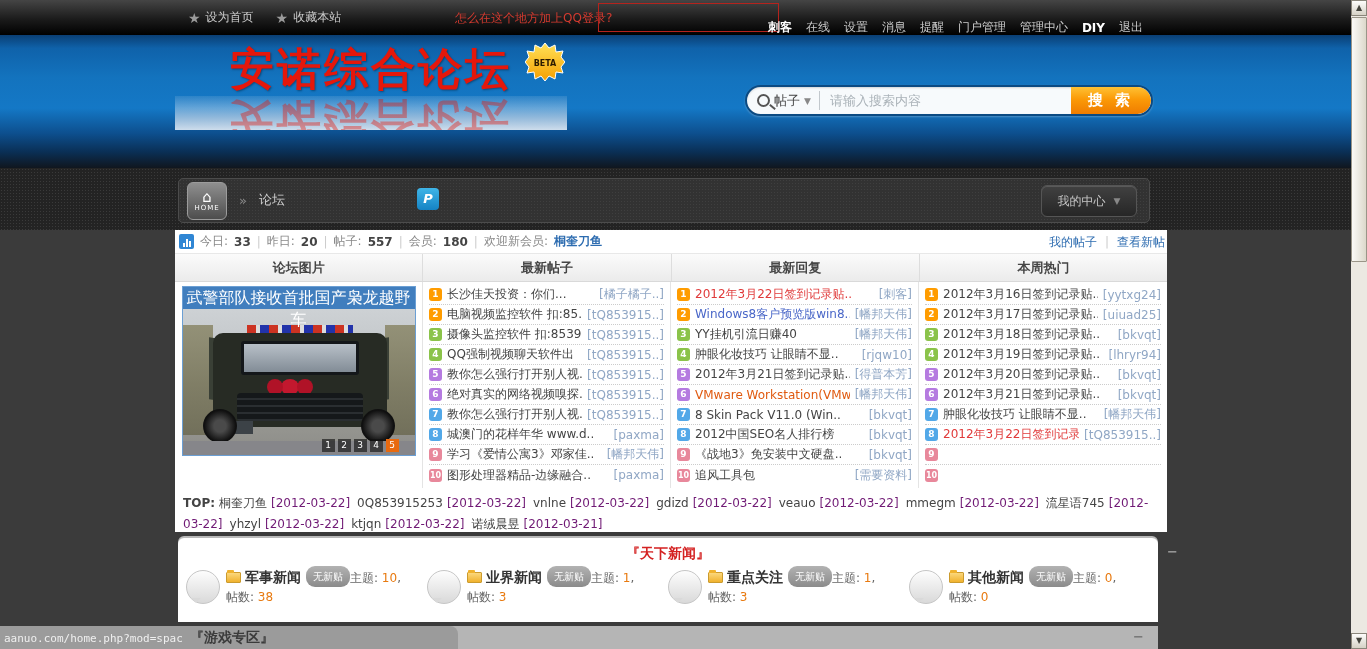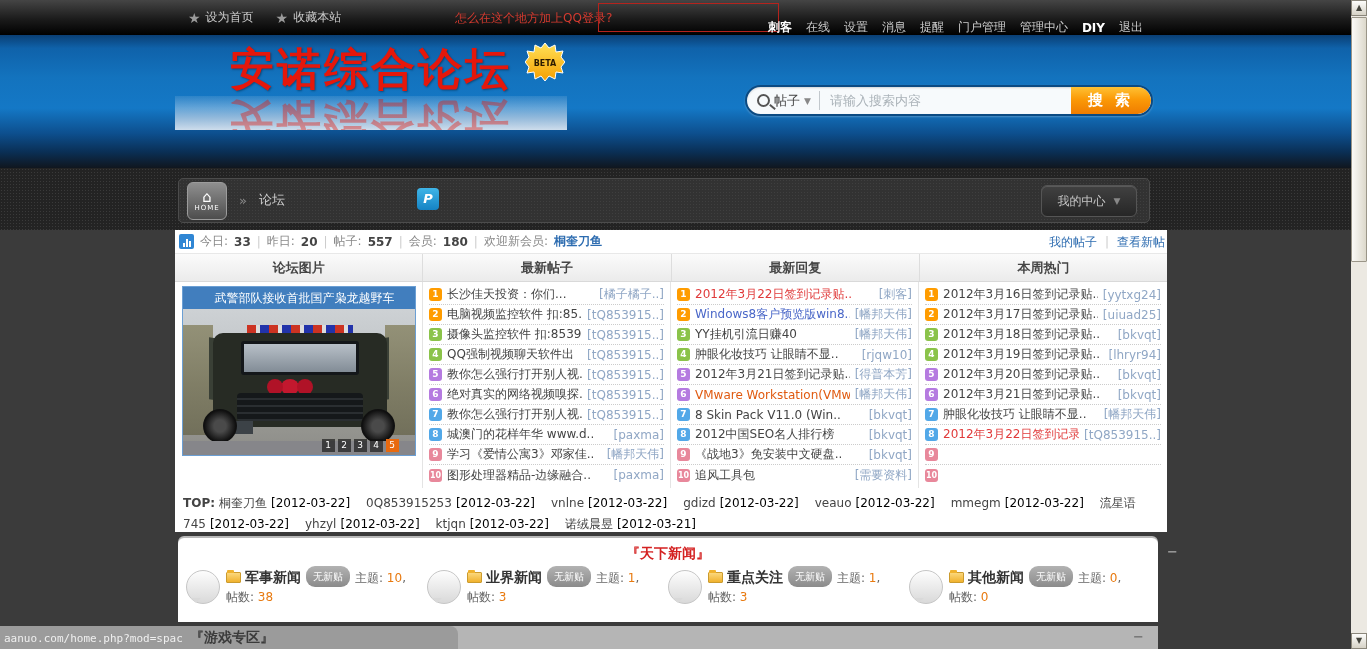--- a/index.html
+++ b/index.html
@@ -86,22 +86,22 @@
     color:#454545; border-right:1px solid #ddd; }
   .thcell:last-child { border-right:0; }
 
   #listsrow { display:flex; height:206px; }
   .listcol { width:248px; border-right:1px solid #e4e4e4; padding:3px 6px 0 6px; }
   .listcol:last-child { border-right:0; }
 
   
   #slideshow { position:relative; width:234px; height:170px; margin:1px auto 0; border:1px solid #6b9fd4;
     background:linear-gradient(180deg,#d3d7da 0%,#c6cacd 30%,#a3a39c 58%,#8c8c88 100%); overflow:hidden; cursor:pointer; }
-  #slide-caption { position:absolute; left:0; top:0; width:100%; height:22px; line-height:22px; 
-    background:rgba(52,118,188,.92); color:#fff; font-size:12px; z-index:5;padding-left:32px; }
+  #slide-caption { position:absolute; left:0; top:0; width:100%; height:22px; line-height:22px; text-align:center;
+    background:rgba(52,118,188,.92); color:#fff; font-size:16px; z-index:5; }
   .camo-l,.camo-r { position:absolute; top:38px; width:30px; height:110px; background:linear-gradient(180deg,#8d8a6d,#6e6c55); opacity:.9; }
   .camo-l{left:0;} .camo-r{right:0;}
   .door-l,.door-r { position:absolute; top:52px; width:24px; height:62px; background:#3a4036; }
   .door-l{left:26px; transform:skewY(8deg);} .door-r{right:26px; transform:skewY(-8deg);}
   .veh-body { position:absolute; left:30px; top:46px; width:174px; height:94px; background:#272b24; border-radius:10px 10px 4px 4px; }
   .lightbar { position:absolute; left:64px; top:38px; width:106px; height:8px; background:#1a1a1a;
     background-image:repeating-linear-gradient(90deg,#c32 0 9px,#ddd 9px 13px,#23a 13px 22px); }
   .windshield { position:absolute; left:58px; top:54px; width:118px; height:34px;
     background:linear-gradient(180deg,#b8c0c8,#828c96); border:3px solid #14171a; border-radius:3px; }
   .bow { position:absolute; left:98px; top:92px; width:18px; height:16px; background:#c2182e; border-radius:50%; }
@@ -123,21 +123,21 @@
   .post-row { display:flex; align-items:center; height:20px; border-bottom:1px dotted #ccc; font-size:12px; gap:5px; }
   .post-row:last-child { border-bottom:0; }
   .rank { flex:0 0 13px; height:13px; border-radius:3px; color:#fff; font-size:9px; font-weight:bold;
     text-align:center; line-height:13px; }
   .ptitle { flex:1; color:#444; white-space:nowrap; overflow:hidden; cursor:pointer; }
   .puser { color:#90a7c5; white-space:nowrap; cursor:pointer; }
 
   
   #toprow { padding:5px 8px; font-size:12px; line-height:21px; color:#444; }
   #toprow .tname { color:#444; margin-right:4px; cursor:pointer; }
-  #toprow .tdate { color:#000000; margin-right:16px; }
+  #toprow .tdate { color:#701a75; margin-right:7px; }
   #top-label { margin-right:4px; }
 
   
   #bottom { position:absolute; left:0; top:532px; width:1367px; height:117px; background:#3b3b3b; }
   #card1 { position:absolute; left:178px; top:6px; width:980px; height:84px; background:#fff; border-radius:6px 6px 0 0;
     box-shadow:0 -2px 0 #b9b9b9; }
   .sec-head { position:relative; height:24px; padding:5px 22px 0;text-align:center; }
   .sec-title { font-size:14px; font-weight:bold; }
   .sec-title.red { color:#d42222; }
   .collapse { position:absolute; right:-20px; top:6px; color:#9a9a9a; font-weight:bold; cursor:pointer; font-size:13px; }
@@ -147,21 +147,21 @@
     background:linear-gradient(180deg,#fdfdfd,#d9d9d9); border:1px solid #c6c6c6; position:relative; }
   .bubble::after { content:""; position:absolute; left:4px; bottom:-5px; width:0; height:0;
     border:5px solid transparent; border-top-color:#d9d9d9; }
   .fcontent { line-height:19px; max-width:180px; }
   .folder { display:inline-block; width:15px; height:11px; background:linear-gradient(180deg,#fbd77c,#f0b22e);
     border:1px solid #cb9b2e; border-radius:1px; position:relative; vertical-align:-1px; margin-right:4px; }
   .folder::before { content:""; position:absolute; left:0; top:-3px; width:7px; height:3px;
     background:#f0b22e; border-radius:1px 1px 0 0; }
   .fname { font-weight:bold; color:#333; font-size:14px; margin-right:5px; cursor:pointer; }
   .badge { display:inline-block; background:linear-gradient(180deg,#b2b2b2,#8b8b8b); color:#fff; font-size:10px;
-    padding:1px 7px; border-radius:9px; margin-right:5px; vertical-align:2px; }
+    padding:1px 7px; border-radius:9px; vertical-align:2px; }
   .fstat { color:#666; }
   .fstat b { color:#e87a10; font-weight:normal; }
 
   #band2 { position:absolute; left:0; top:94px; width:1158px; height:23px; background:#b5b5b5; }
   #band2-tab { position:absolute; left:0; top:0; width:458px; height:23px; background:#9b9b9b; border-radius:0 8px 0 0; }
   #sec2-title { position:absolute; left:190px; top:3px; font-size:14px; font-weight:bold; color:#3b3b3b; }
   #sec2-collapse { position:absolute; right:14px; top:3px; color:#777; font-weight:bold; cursor:pointer; font-size:13px; }
   #statusbar { position:absolute; left:4px; top:100px; font-size:11px; color:#efefef; z-index:9;
     font-family:"DejaVu Sans Mono","Liberation Mono",monospace; }
 

